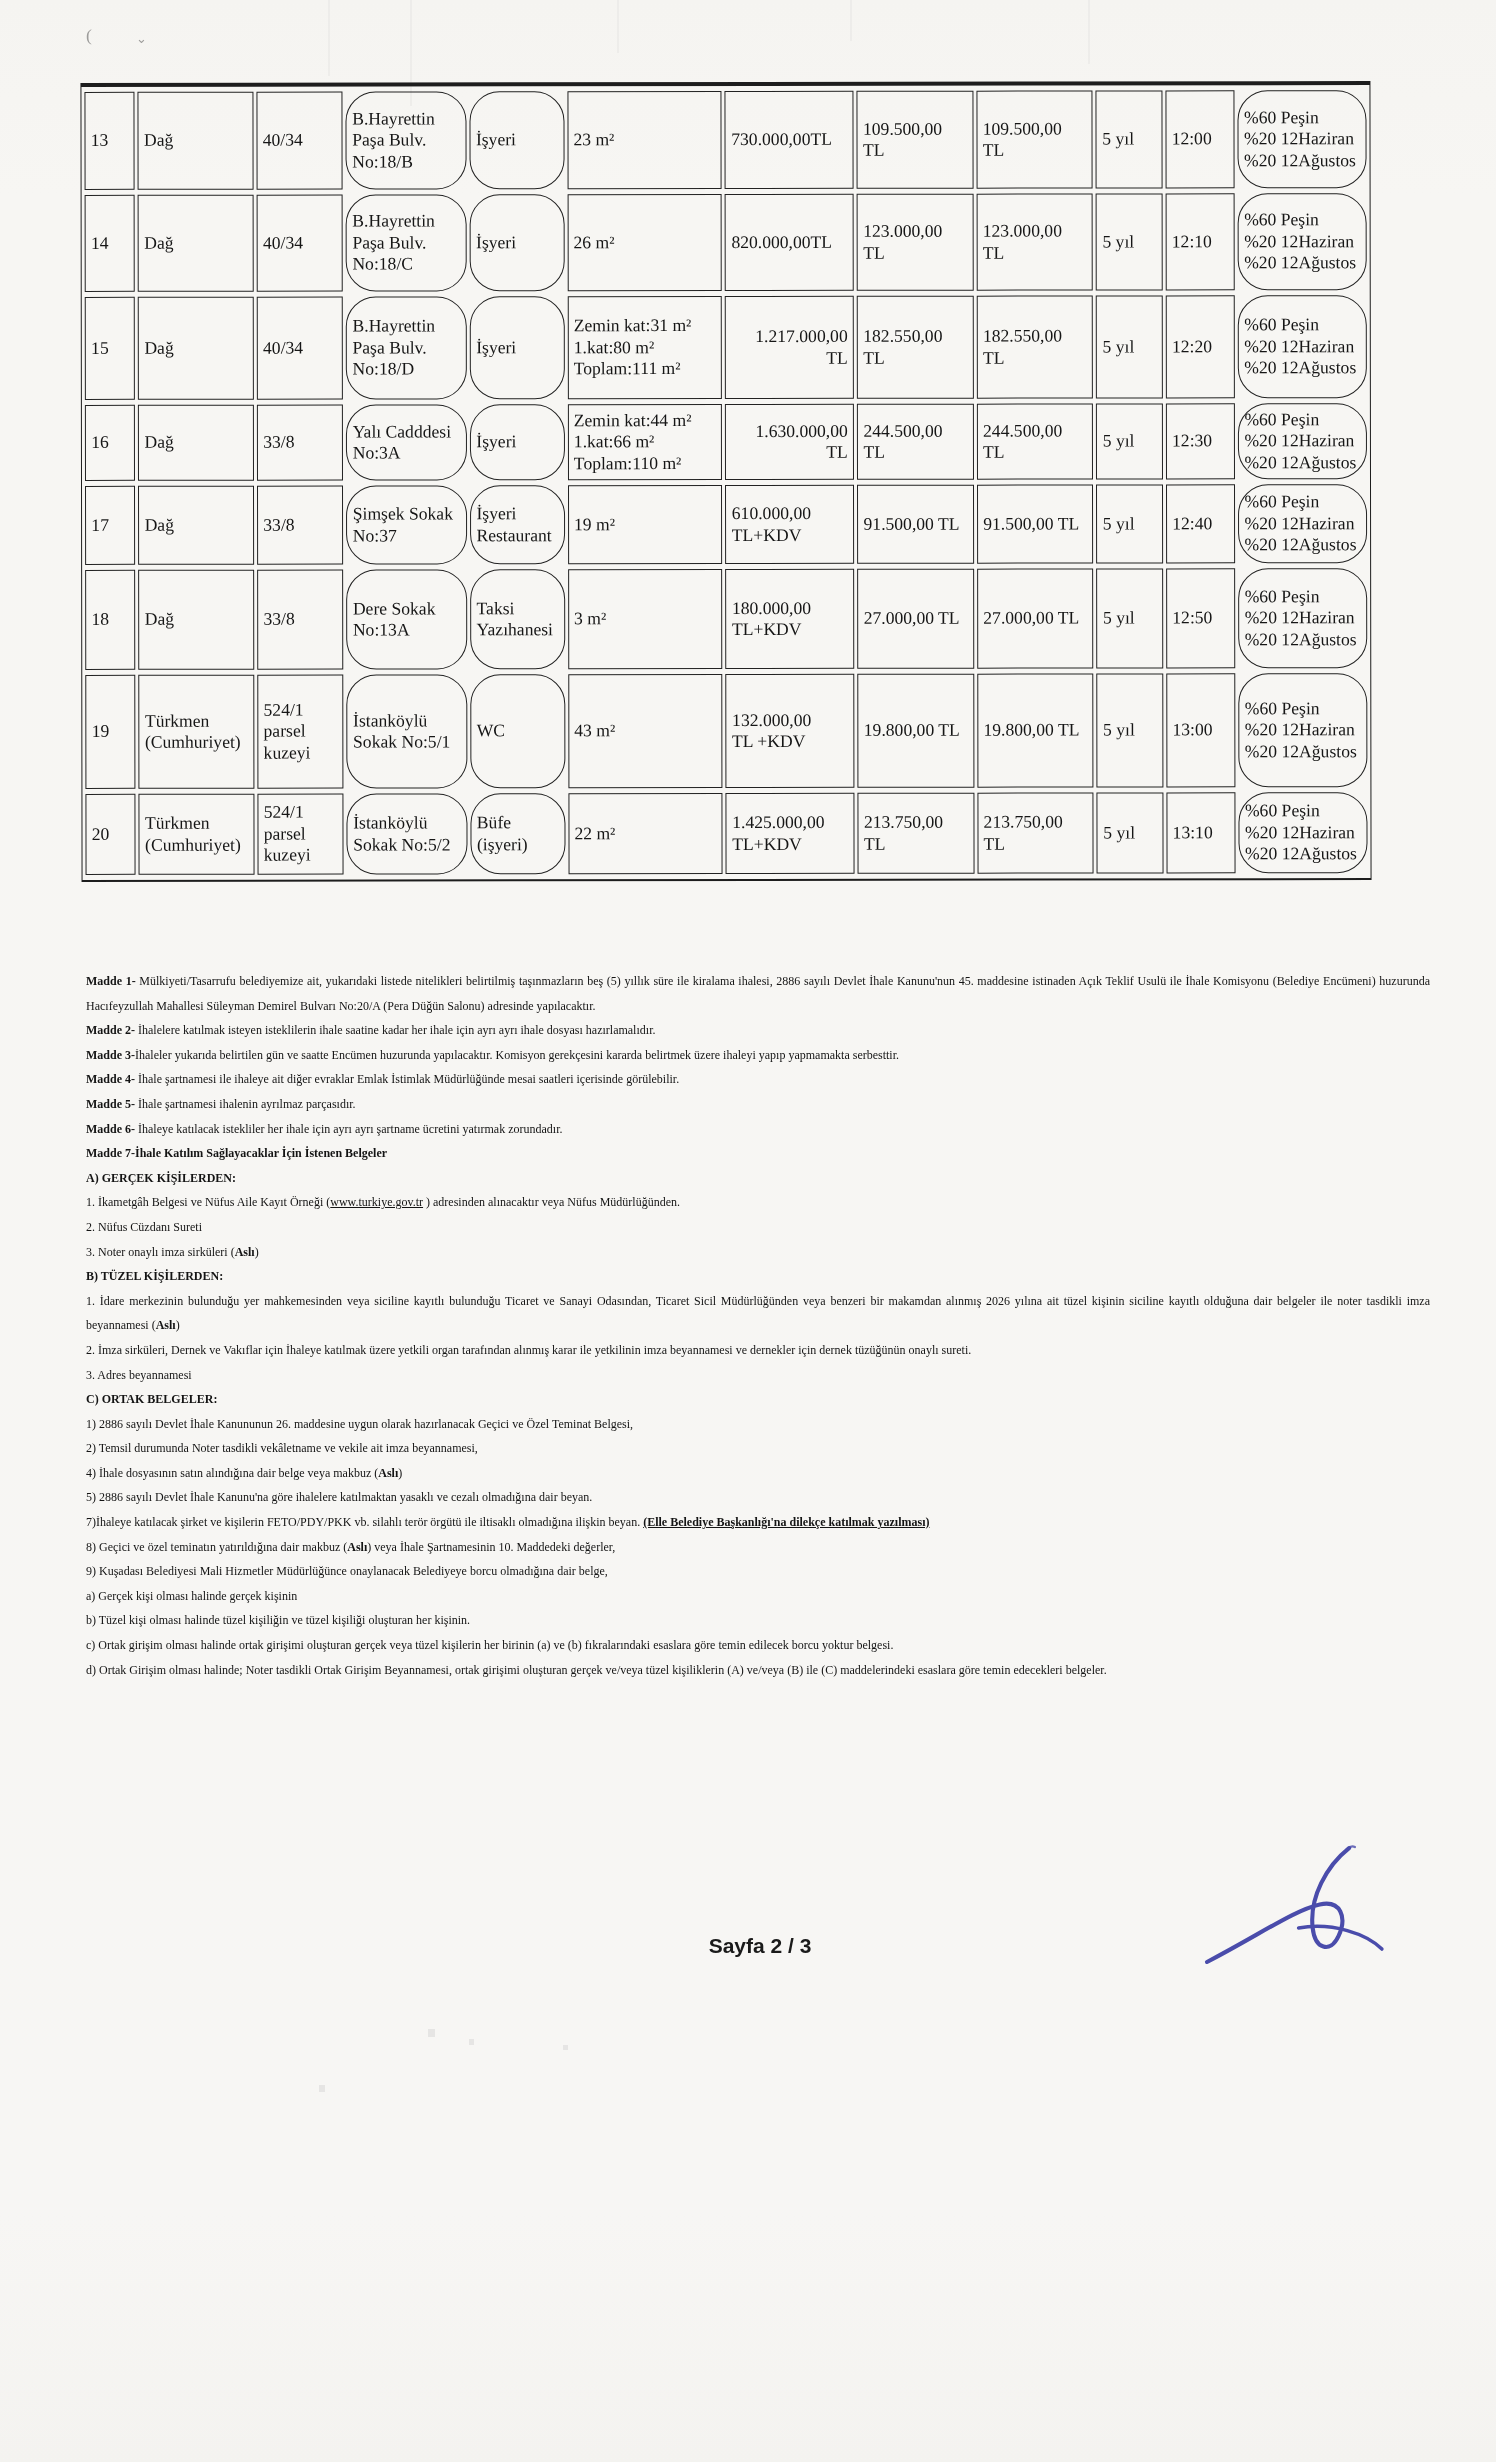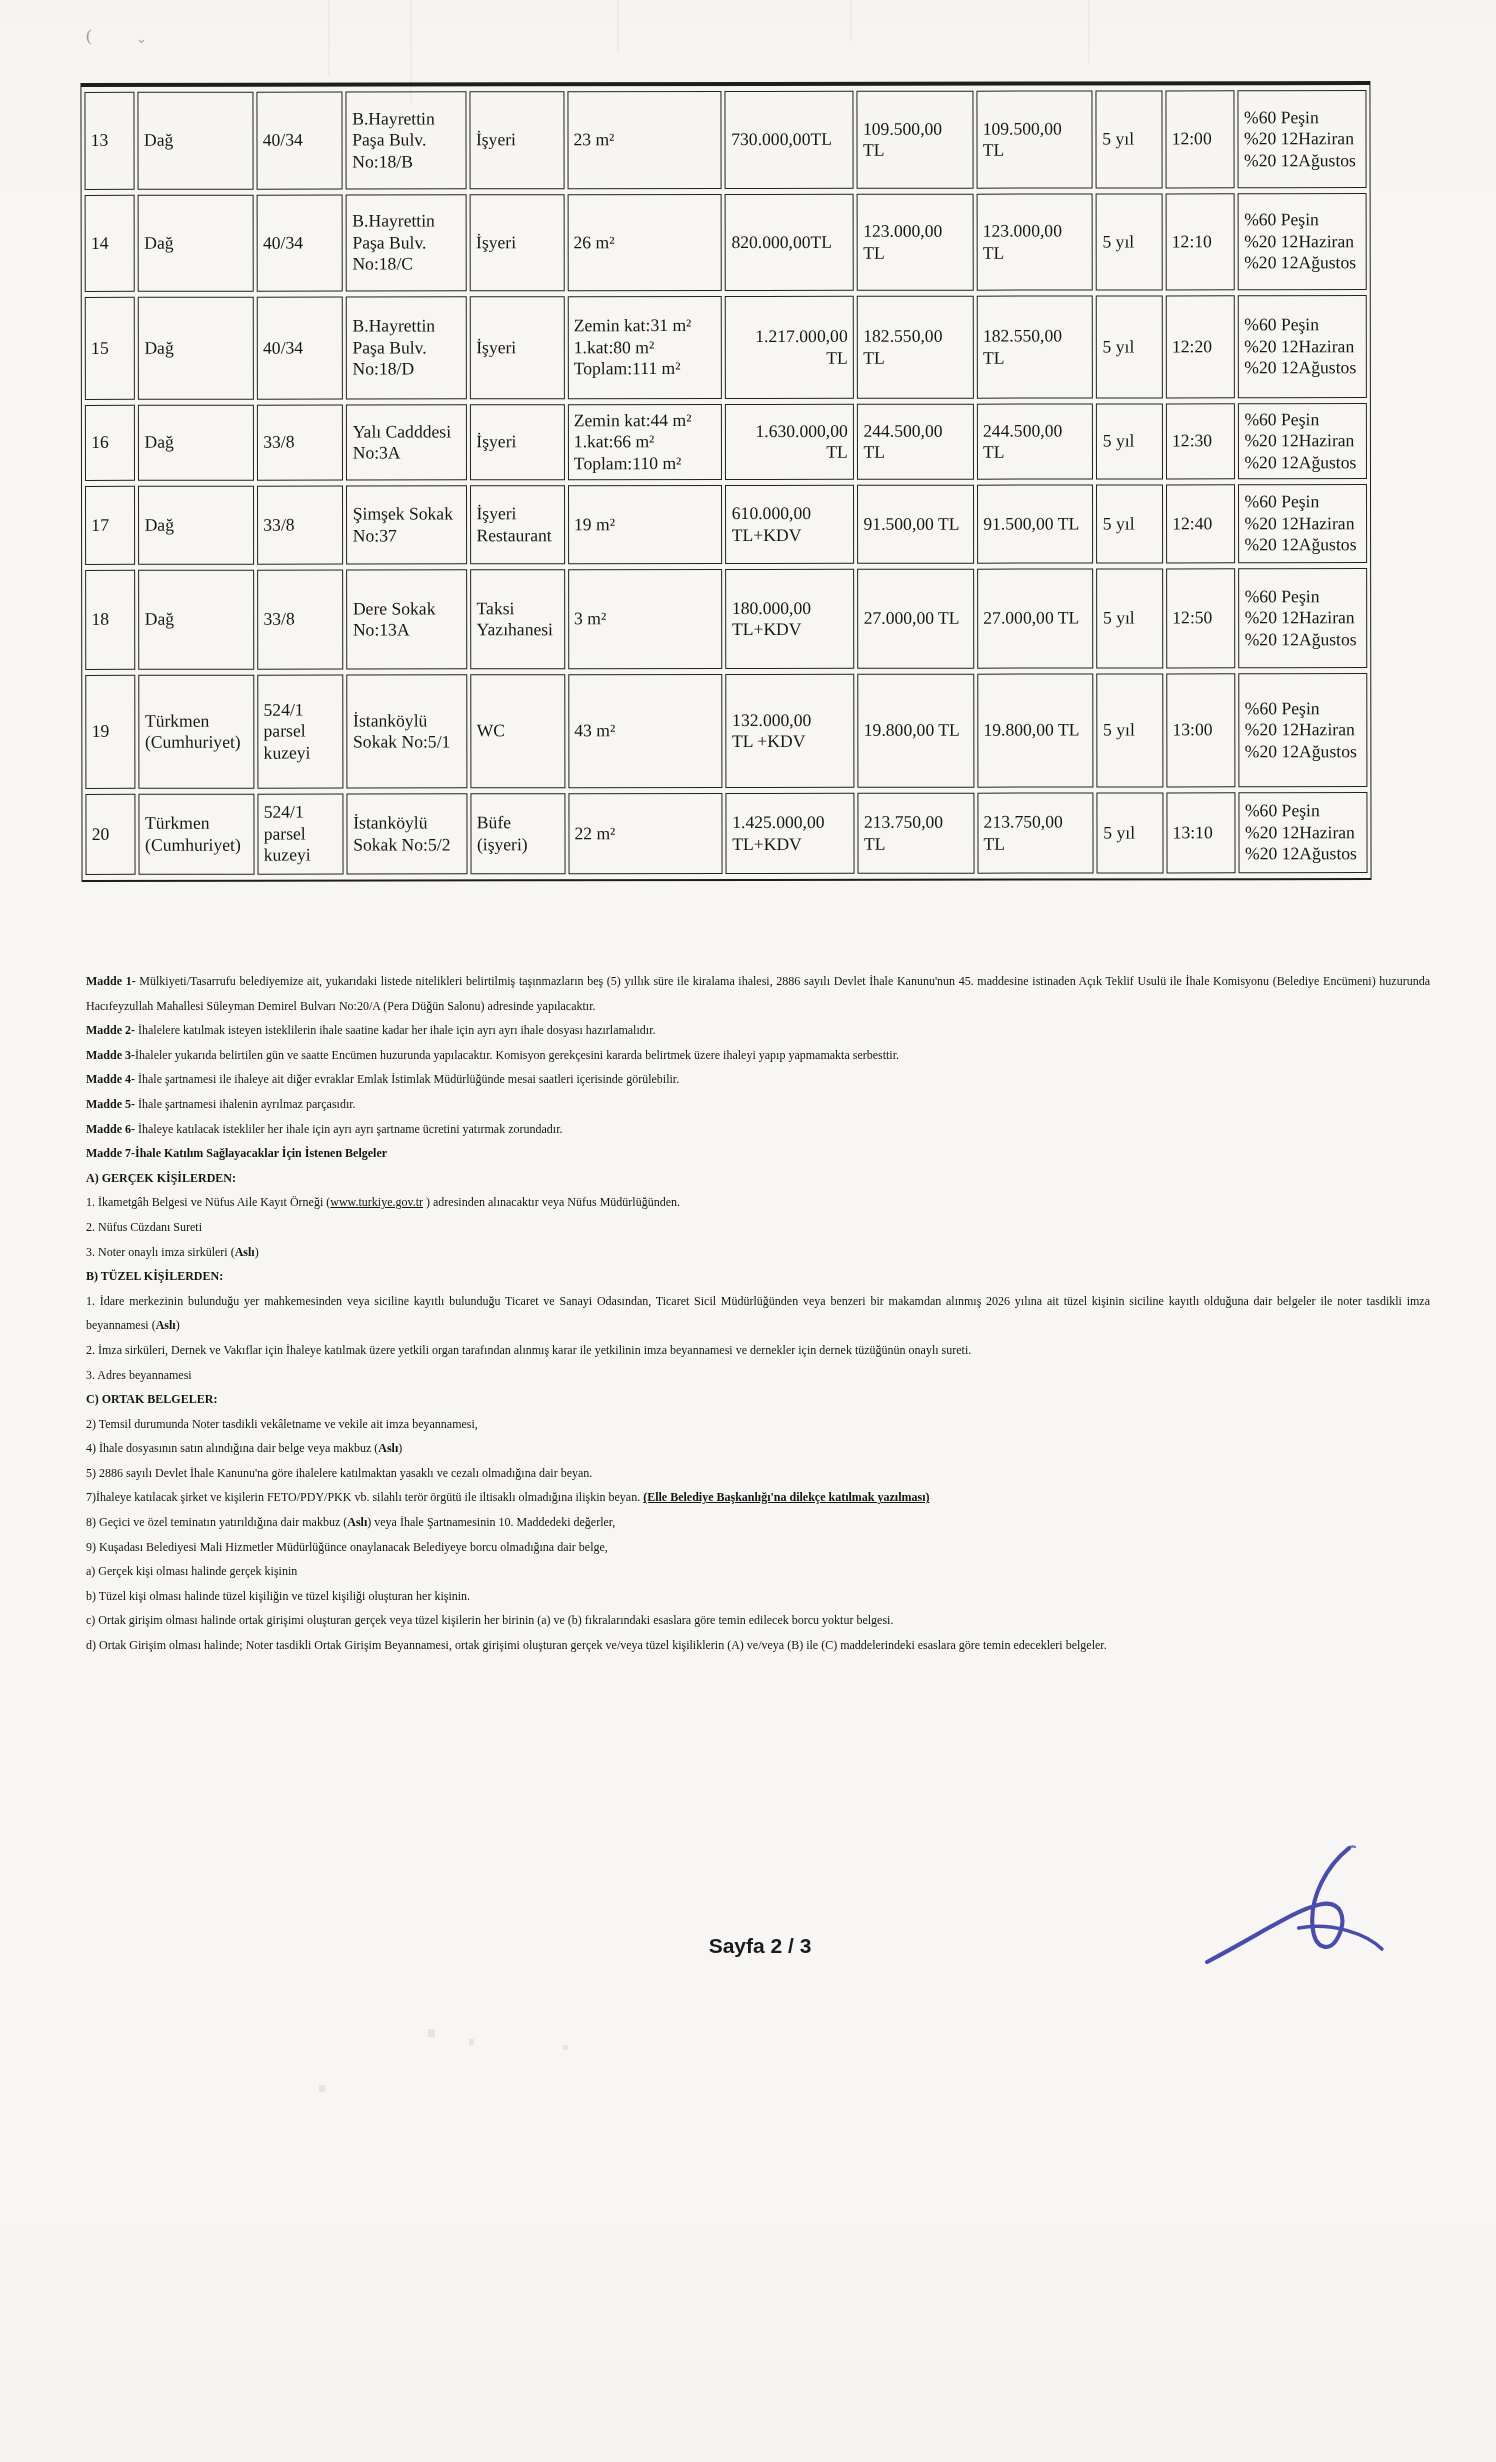--- a/index.html
+++ b/index.html
@@ -37,21 +37,21 @@
   
   table.lease tr:nth-child(1){height:98px;}
   table.lease tr:nth-child(2){height:97px;}
   table.lease tr:nth-child(3){height:103px;}
   table.lease tr:nth-child(4){height:76px;}
   table.lease tr:nth-child(5){height:79px;}
   table.lease tr:nth-child(6){height:100px;}
   table.lease tr:nth-child(7){height:114px;}
   table.lease tr:nth-child(8){height:81px;}
   td.c-no{padding-left:8.2px;}
-  td.c-address, td.c-type, td.c-payment{vertical-align:top;padding-top:5.9px;}
+  td.c-address, td.c-type, td.c-payment{vertical-align:top;padding-top:5.9px;border-radius:30px;}
   td.c-payment{font-size:16.7px;line-height:1.3;padding-left:4.1px;padding-right:2.3px;}
   td.c-deposit1, td.c-deposit2{padding-left:4.1px;padding-right:2.3px;font-size:17.3px;}
   td.c-term{vertical-align:top;padding-top:14px;}
   td.c-time{padding-left:8.8px;}
   td.c-area{font-size:17.3px;}
   td.ta-c{text-align:right;}
   
   .articles{
     position:absolute;left:86px;top:969px;width:1344px;
     font-size:12px;line-height:24.6px;text-align:justify;color:#141414;
@@ -228,20 +228,21 @@
       <p><span class="b">Madde 7-İhale Katılım Sağlayacaklar İçin İstenen Belgeler</span></p>
       <p><span class="b">A) GERÇEK KİŞİLERDEN:</span></p>
       <p><span>1. İkametgâh Belgesi ve Nüfus Aile Kayıt Örneği (</span><span class="lnk">www.turkiye.gov.tr</span><span> ) adresinden alınacaktır veya Nüfus Müdürlüğünden.</span></p>
       <p><span>2. Nüfus Cüzdanı Sureti</span></p>
       <p><span>3. Noter onaylı imza sirküleri (</span><span class="b">Aslı</span><span>)</span></p>
       <p><span class="b">B) TÜZEL KİŞİLERDEN:</span></p>
       <p><span>1. İdare merkezinin bulunduğu yer mahkemesinden veya siciline kayıtlı bulunduğu Ticaret ve Sanayi Odasından, Ticaret Sicil Müdürlüğünden veya benzeri bir makamdan alınmış 2026 yılına ait tüzel kişinin siciline kayıtlı olduğuna dair belgeler ile noter tasdikli imza beyannamesi (</span><span class="b">Aslı</span><span>)</span></p>
       <p><span>2. İmza sirküleri, Dernek ve Vakıflar için İhaleye katılmak üzere yetkili organ tarafından alınmış karar ile yetkilinin imza beyannamesi ve dernekler için dernek tüzüğünün onaylı sureti.</span></p>
       <p><span>3. Adres beyannamesi</span></p>
       <p><span class="b">C) ORTAK BELGELER:</span></p>
+      <p><span>1) 2886 sayılı Devlet İhale Kanununun 26. maddesine uygun olarak hazırlanacak Geçici ve Özel Teminat Belgesi,</span></p>
       <p><span>2) Temsil durumunda Noter tasdikli vekâletname ve vekile ait imza beyannamesi,</span></p>
       <p><span>4) İhale dosyasının satın alındığına dair belge veya makbuz (</span><span class="b">Aslı</span><span>)</span></p>
       <p><span>5) 2886 sayılı Devlet İhale Kanunu'na göre ihalelere katılmaktan yasaklı ve cezalı olmadığına dair beyan.</span></p>
       <p><span>7)İhaleye katılacak şirket ve kişilerin FETO/PDY/PKK vb. silahlı terör örgütü ile iltisaklı olmadığına ilişkin beyan. </span><span class="b u">(Elle Belediye Başkanlığı'na dilekçe katılmak yazılması)</span></p>
       <p><span>8) Geçici ve özel teminatın yatırıldığına dair makbuz (</span><span class="b">Aslı</span><span>) veya İhale Şartnamesinin 10. Maddedeki değerler,</span></p>
       <p><span>9) Kuşadası Belediyesi Mali Hizmetler Müdürlüğünce onaylanacak Belediyeye borcu olmadığına dair belge,</span></p>
       <p><span>a) Gerçek kişi olması halinde gerçek kişinin</span></p>
       <p><span>b) Tüzel kişi olması halinde tüzel kişiliğin ve tüzel kişiliği oluşturan her kişinin.</span></p>
       <p><span>c) Ortak girişim olması halinde ortak girişimi oluşturan gerçek veya tüzel kişilerin her birinin  (a) ve (b) fıkralarındaki esaslara göre temin edilecek borcu yoktur belgesi.</span></p>
       <p><span>d) Ortak Girişim olması halinde; Noter tasdikli Ortak Girişim Beyannamesi, ortak girişimi oluşturan gerçek ve/veya tüzel kişiliklerin (A) ve/veya (B) ile (C) maddelerindeki esaslara göre temin edecekleri belgeler.</span></p>

